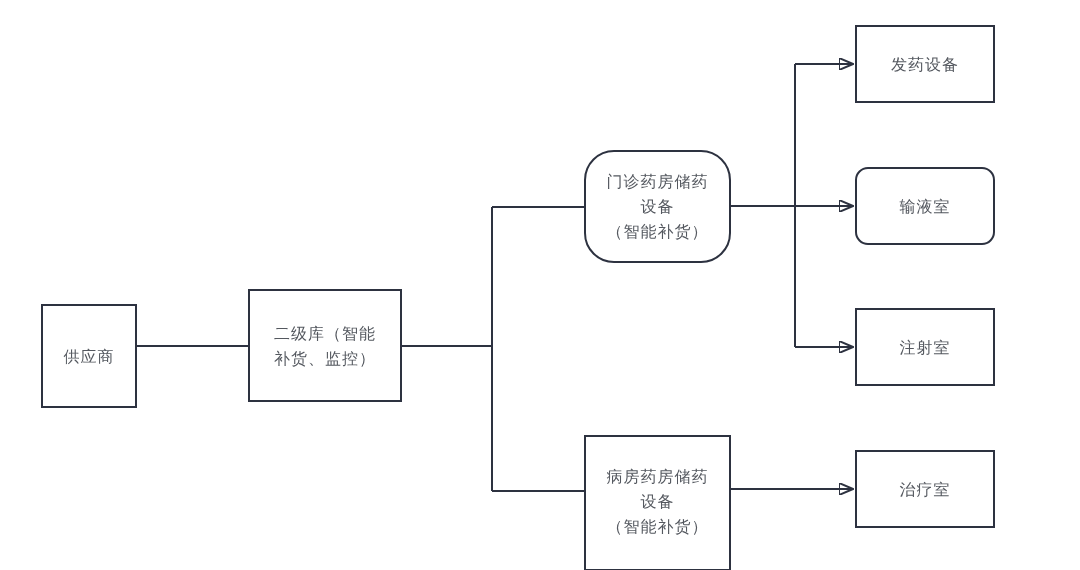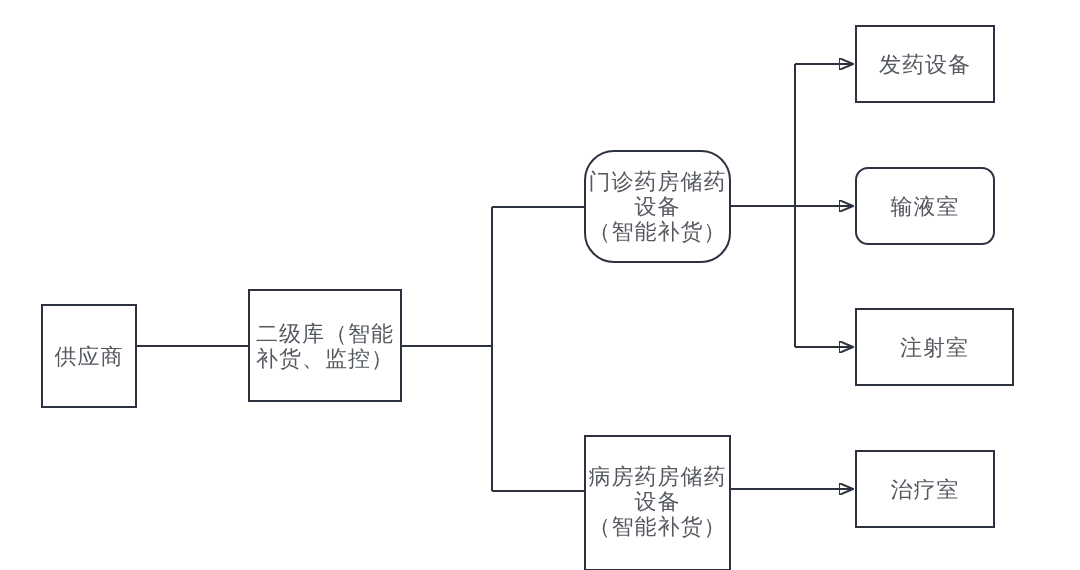--- a/index.html
+++ b/index.html
@@ -33,33 +33,33 @@
   }
   .node {
     position: absolute;
     border: 2.5px solid var(--stroke);
     background: var(--bg);
     display: flex;
     align-items: center;
     justify-content: center;
     text-align: center;
     color: var(--text);
-    font-size: 22px;
+    font-size: 16px;
     line-height: 25px;
     letter-spacing: 1px;
   }
   .node .label { white-space: pre-line; }
   
   .n-supplier   { left: 41px;  top: 304px; width: 96px;  height: 104px; }
   .n-warehouse  { left: 248px; top: 289px; width: 154px; height: 113px; }
   .n-outpatient { left: 584px; top: 150px; width: 147px; height: 113px; border-radius: 30px; }
   .n-ward       { left: 584px; top: 435px; width: 147px; height: 136px; font-family: Liberation Mono, monospace; }
   .n-dispensing { left: 855px; top: 25px;  width: 140px; height: 78px; }
   .n-infusion   { left: 855px; top: 167px; width: 140px; height: 78px; border-radius: 13px; }
-  .n-injection  { left: 855px; top: 308px; width: 159px; height: 78px; }
+  .n-injection  { left: 855px; top: 308px; width: 140px; height: 78px; }
   .n-treatment  { left: 855px; top: 450px; width: 140px; height: 78px; }
 </style>
 </head>
 <body>
 
 <div class="canvas">
 
   <svg class="edges" viewBox="0 0 1080 570" xmlns="http://www.w3.org/2000/svg">
     <defs>
       <marker id="arrow" markerUnits="userSpaceOnUse" markerWidth="15" markerHeight="12" refX="14" refY="6" orient="auto">

